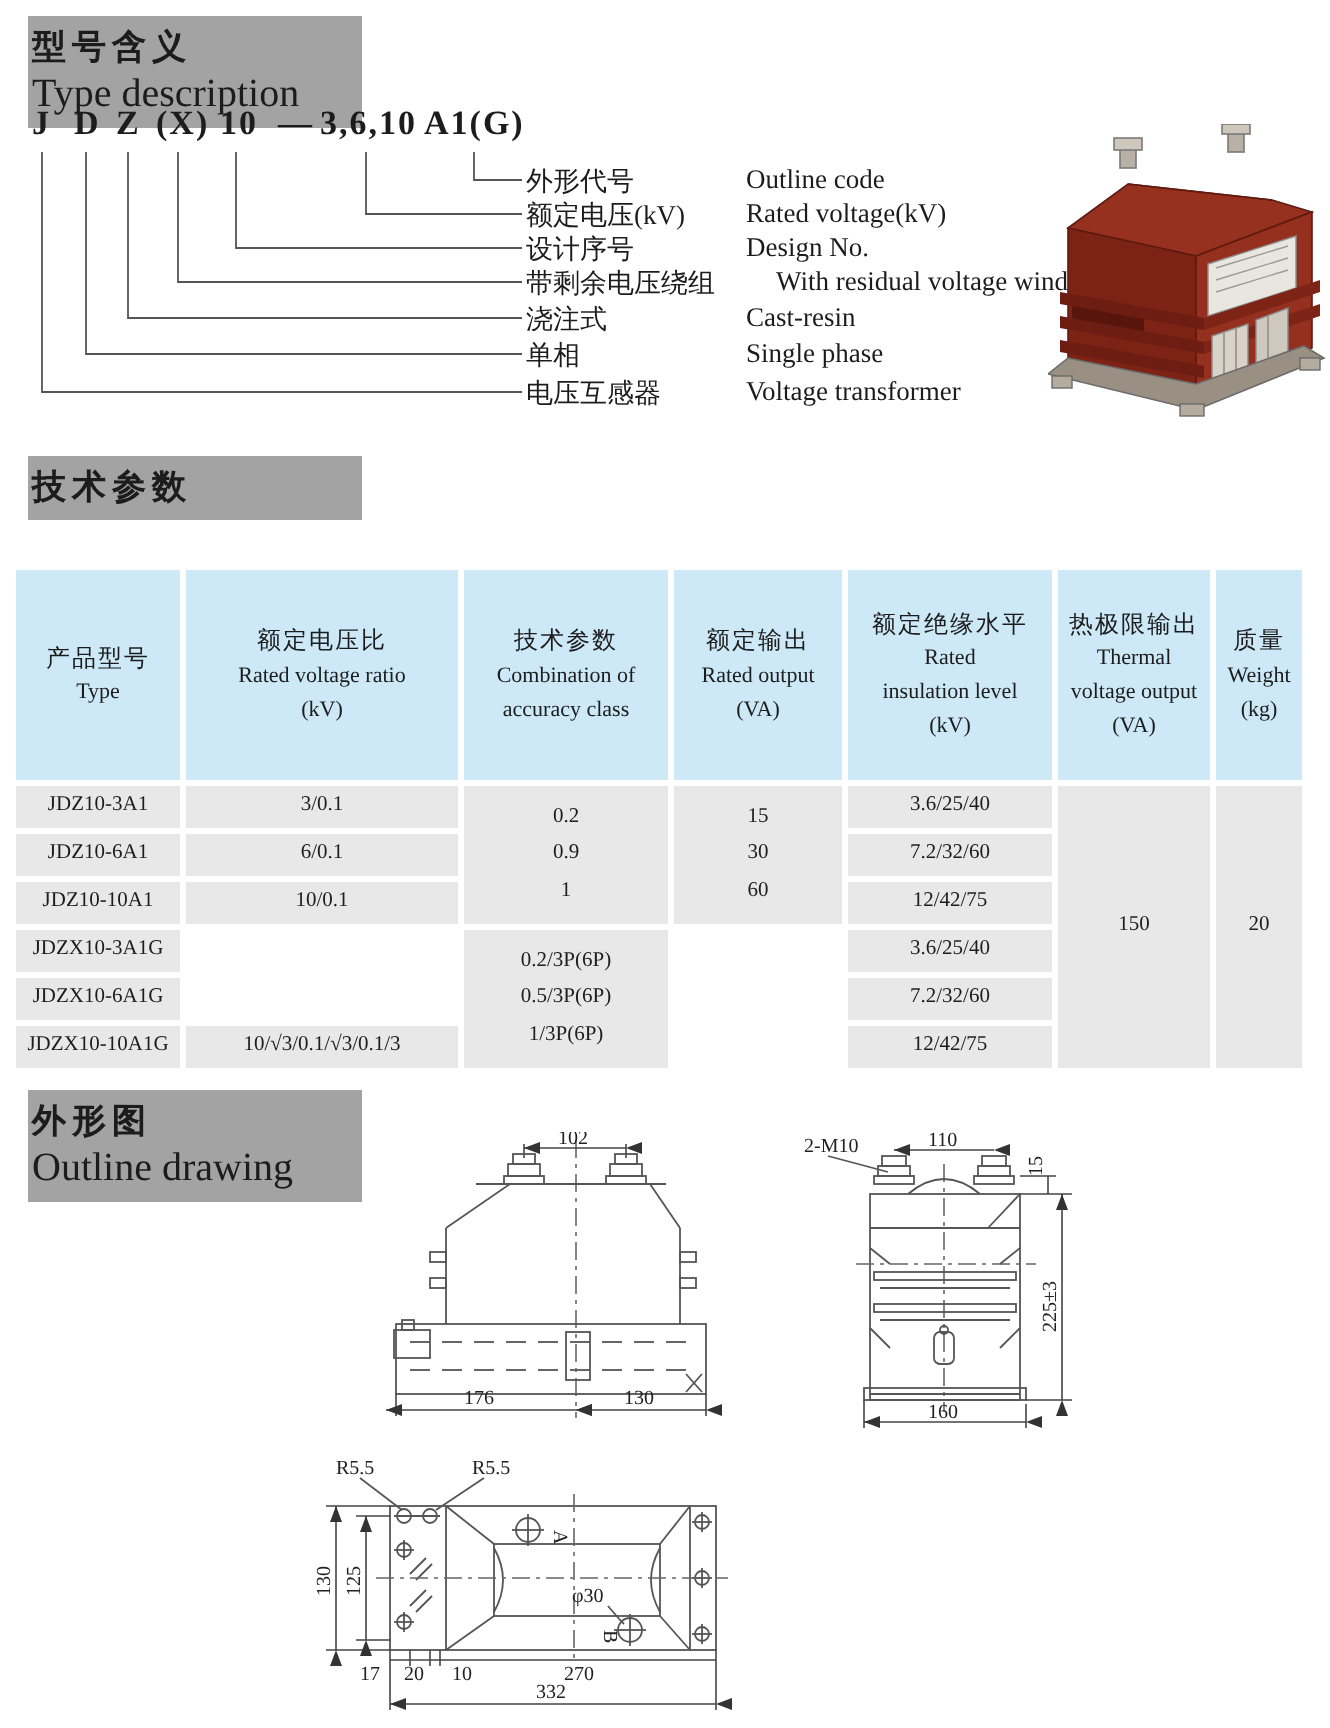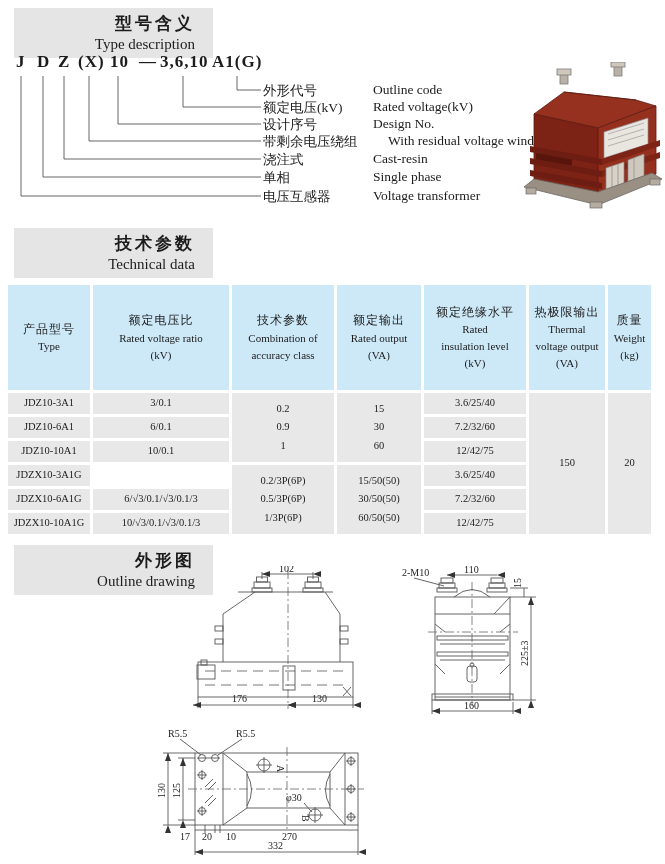--- a/index.html
+++ b/index.html
@@ -1,20 +1,20 @@
 <!DOCTYPE html>
 <html><head>
 <meta charset="utf-8">
 <style>
   html,body{margin:0;padding:0;background:#ffffff;}
   .page{position:relative;width:665px;height:864px;background:#fff;
         font-family:"Liberation Serif","DejaVu Serif",serif;color:#1c1c1c;overflow:hidden;}
-  .badge{position:absolute;left:14px;width:163px;background:#e5e5e5;text-align:right;padding:4px 18px 5px;}
+  .badge{position:absolute;left:14px;width:163px;background:#a3a3a3;text-align:left;padding:4px 2px 5px;}
   .badge .zh{font-size:17px;letter-spacing:3px;font-weight:600;display:block;}
-  .badge .en{font-size:15px;display:block;margin-top:1px;}
+  .badge .en{font-size:20px;display:block;margin-top:1px;}
   .code-part{position:absolute;top:52px;font-weight:700;font-size:17px;letter-spacing:1px;white-space:nowrap;}
   .tlabel{position:absolute;font-size:13.5px;white-space:nowrap;}
   .dtable{position:absolute;left:8px;top:285px;display:grid;
           grid-template-columns:82px 136px 102px 84px 102px 76px 43px;
           grid-template-rows:105px repeat(6,21px);gap:3px;}
   .th{background:#cde9f8;display:flex;flex-direction:column;align-items:center;justify-content:center;
       font-size:11px;line-height:1.55;text-align:center;}
   .th span:first-child{font-size:12px;letter-spacing:1px;}
   .td{background:#e8e8e8;display:flex;flex-direction:column;align-items:center;justify-content:center;
       font-size:10.5px;line-height:1.75;text-align:center;}
@@ -94,21 +94,20 @@
     <line x1="94" y1="102" x2="94" y2="126" stroke="#a09a90" stroke-width="1"></line>
     <line x1="110" y1="96" x2="110" y2="117" stroke="#a09a90" stroke-width="1"></line>
     <polygon points="0,125 74,143 138,117 128,111 74,130 10,117" fill="#9a8f83" stroke="#6b6b6b" stroke-width="0.8"></polygon>
     <rect x="2" y="126" width="10" height="6" fill="#b5aca0" stroke="#6b6b6b" stroke-width="0.7"></rect>
     <rect x="66" y="140" width="12" height="6" fill="#b5aca0" stroke="#6b6b6b" stroke-width="0.7"></rect>
     <rect x="126" y="117" width="10" height="6" fill="#b5aca0" stroke="#6b6b6b" stroke-width="0.7"></rect>
   </svg>
 
   <div class="badge" style="top:228px">
     <span class="zh">技术参数</span>
-    <span class="en">Technical data</span>
   </div>
 
   <div class="dtable">
     <div class="th" style="grid-area:1/1">
       <span>产品型号</span>
       <span>Type</span>
     </div>
     <div class="th" style="grid-area:1/2">
       <span>额定电压比</span>
       <span>Rated voltage ratio</span>
@@ -147,45 +146,39 @@
     <div class="td" style="grid-area:2/5">3.6/25/40</div>
     <div class="td" style="grid-area:3/1">JDZ10-6A1</div>
     <div class="td" style="grid-area:3/2">6/0.1</div>
     <div class="td" style="grid-area:3/5">7.2/32/60</div>
     <div class="td" style="grid-area:4/1">JDZ10-10A1</div>
     <div class="td" style="grid-area:4/2">10/0.1</div>
     <div class="td" style="grid-area:4/5">12/42/75</div>
     <div class="td" style="grid-area:5/1">JDZX10-3A1G</div>
     <div class="td" style="grid-area:5/5">3.6/25/40</div>
     <div class="td" style="grid-area:6/1">JDZX10-6A1G</div>
-    <div class="td" style="grid-area:6/2">6/√3/0.1/√3/0.1/3</div>
     <div class="td" style="grid-area:6/5">7.2/32/60</div>
     <div class="td" style="grid-area:7/1">JDZX10-10A1G</div>
     <div class="td" style="grid-area:7/2">10/√3/0.1/√3/0.1/3</div>
     <div class="td" style="grid-area:7/5">12/42/75</div>
 
     <div class="td" style="grid-area:2/3/5/4">
       <span>0.2</span>
       <span>0.9</span>
       <span>1</span>
     </div>
     <div class="td" style="grid-area:5/3/8/4">
       <span>0.2/3P(6P)</span>
       <span>0.5/3P(6P)</span>
       <span>1/3P(6P)</span>
     </div>
     <div class="td" style="grid-area:2/4/5/5">
       <span>15</span>
       <span>30</span>
       <span>60</span>
-    </div>
-    <div class="td" style="grid-area:5/4/8/5">
-      <span>15/50(50)</span>
-      <span>30/50(50)</span>
-      <span>60/50(50)</span>
     </div>
     <div class="td" style="grid-area:2/6/8/7">150</div>
     <div class="td" style="grid-area:2/7/8/8">20</div>
   </div>
 
   <div class="badge" style="top:545px">
     <span class="zh">外形图</span>
     <span class="en">Outline drawing</span>
   </div>
 

